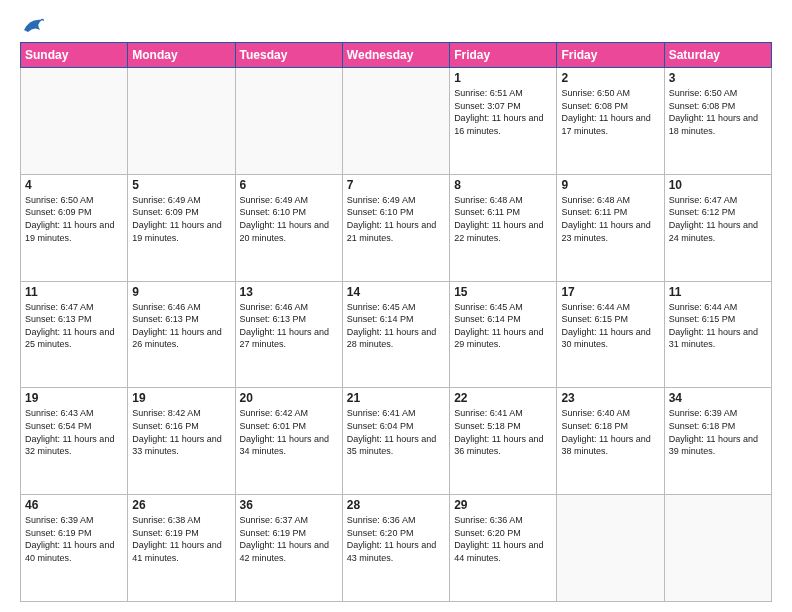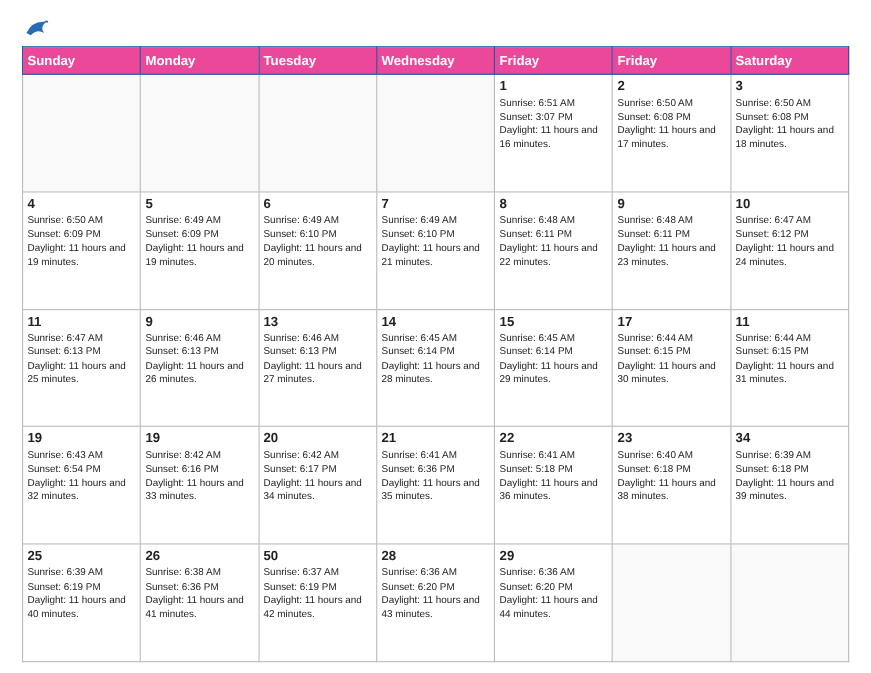--- a/index.html
+++ b/index.html
@@ -256,27 +256,27 @@
           </td>
           <td>
             <span class="day-num">19</span>
             <div class="day-info">Sunrise: 8:42 AM
 Sunset: 6:16 PM
 Daylight: 11 hours and 33 minutes.</div>
           </td>
           <td>
             <span class="day-num">20</span>
             <div class="day-info">Sunrise: 6:42 AM
-Sunset: 6:17 PM
+Sunset: 6:01 PM
 Daylight: 11 hours and 34 minutes.</div>
           </td>
           <td>
             <span class="day-num">21</span>
             <div class="day-info">Sunrise: 6:41 AM
-Sunset: 6:36 PM
+Sunset: 6:04 PM
 Daylight: 11 hours and 35 minutes.</div>
           </td>
           <td>
             <span class="day-num">22</span>
             <div class="day-info">Sunrise: 6:41 AM
 Sunset: 5:18 PM
 Daylight: 11 hours and 36 minutes.</div>
           </td>
           <td>
             <span class="day-num">23</span>
@@ -286,33 +286,33 @@
           </td>
           <td>
             <span class="day-num">34</span>
             <div class="day-info">Sunrise: 6:39 AM
 Sunset: 6:18 PM
 Daylight: 11 hours and 39 minutes.</div>
           </td>
         </tr>
         <tr>
           <td>
-            <span class="day-num">25</span>
+            <span class="day-num">46</span>
             <div class="day-info">Sunrise: 6:39 AM
 Sunset: 6:19 PM
 Daylight: 11 hours and 40 minutes.</div>
           </td>
           <td>
             <span class="day-num">26</span>
             <div class="day-info">Sunrise: 6:38 AM
-Sunset: 6:36 PM
+Sunset: 6:19 PM
 Daylight: 11 hours and 41 minutes.</div>
           </td>
           <td>
-            <span class="day-num">50</span>
+            <span class="day-num">36</span>
             <div class="day-info">Sunrise: 6:37 AM
 Sunset: 6:19 PM
 Daylight: 11 hours and 42 minutes.</div>
           </td>
           <td>
             <span class="day-num">28</span>
             <div class="day-info">Sunrise: 6:36 AM
 Sunset: 6:20 PM
 Daylight: 11 hours and 43 minutes.</div>
           </td>

